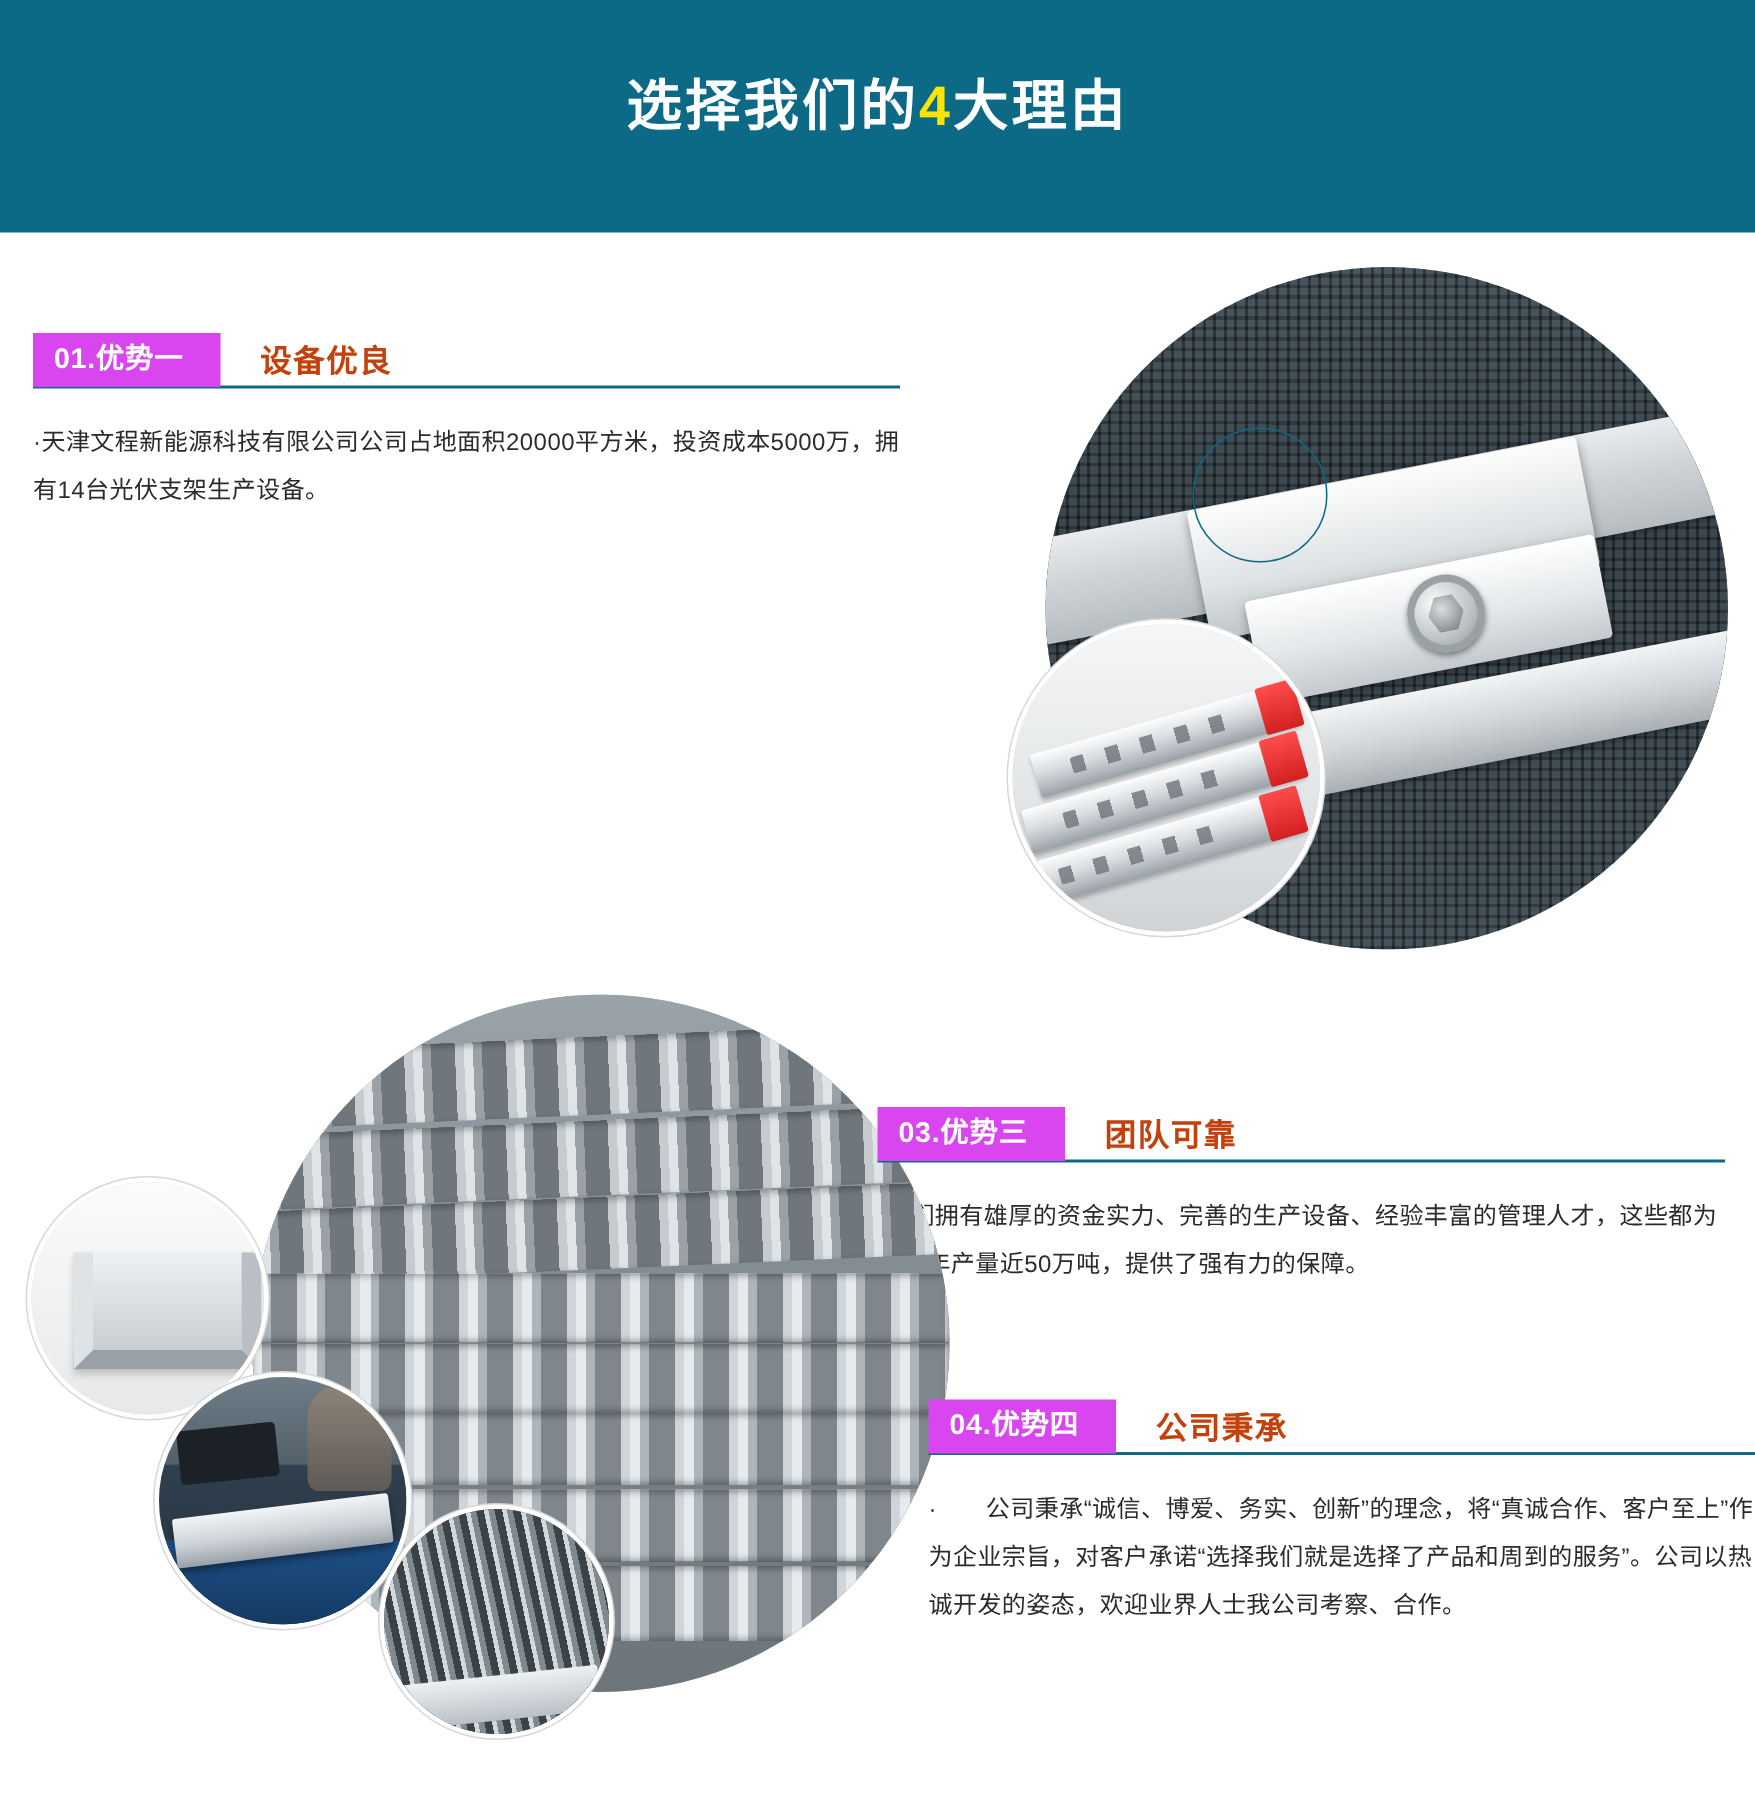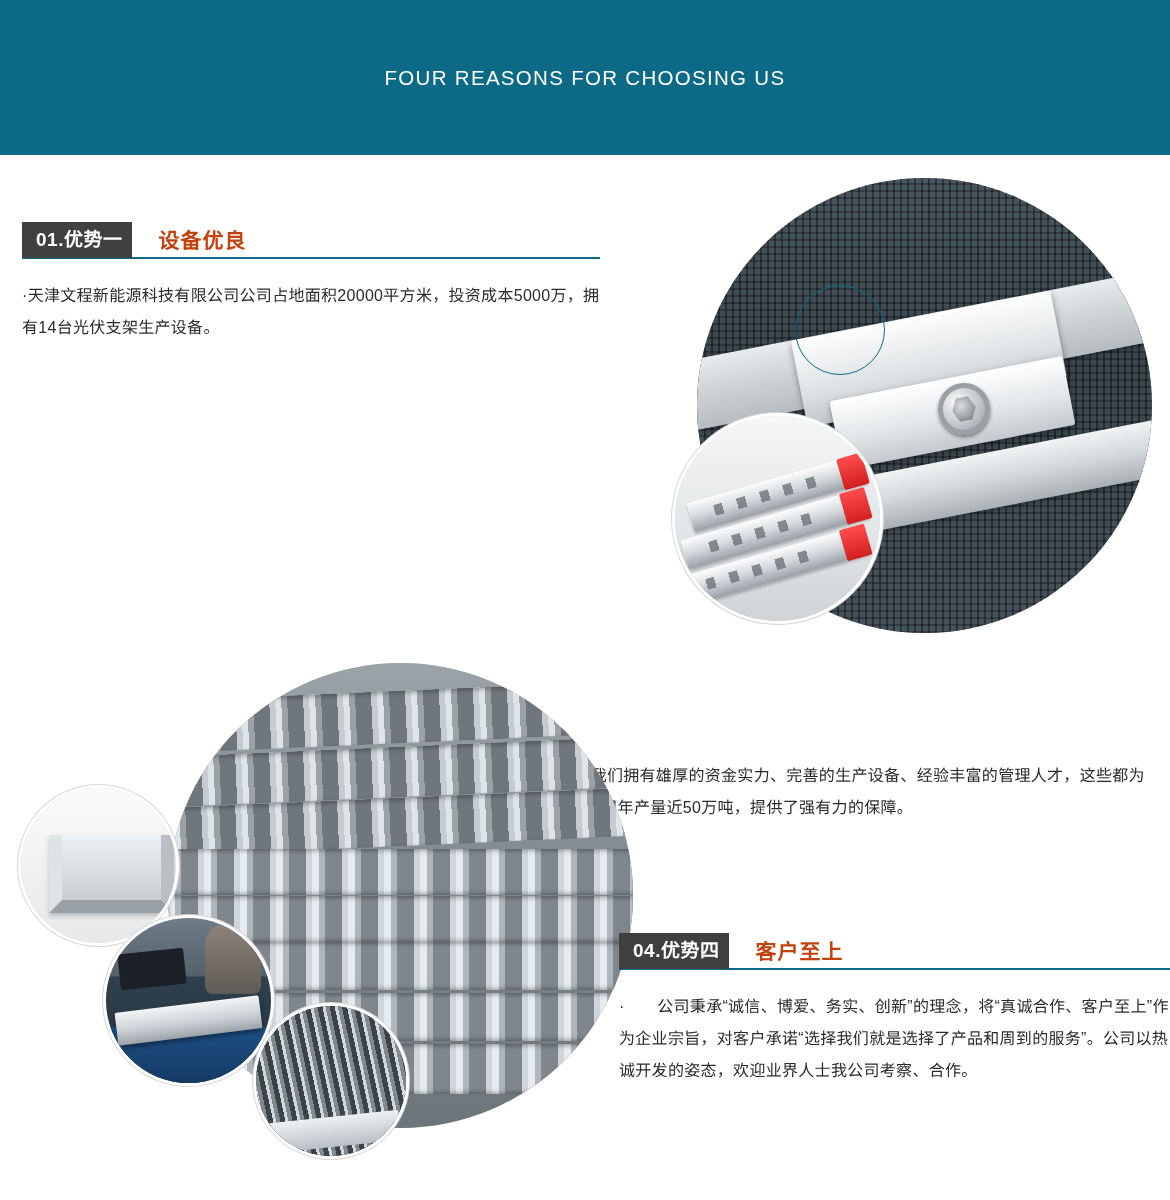--- a/index.html
+++ b/index.html
@@ -50,26 +50,26 @@
   
   .block {
     position: absolute;
   }
   .block-head {
     display: flex;
     align-items: flex-end;
     position: relative;
   }
   .tag {
-    background: #404040;
+    background: #d946ef;
     color: #ffffff;
     font-size: 19px;
     font-weight: bold;
     letter-spacing: 0.5px;
-    padding: 8px 10px 9px 14px;
+    padding: 8px 25px 9px 14px;
     line-height: 1;
     white-space: nowrap;
     z-index: 2;
   }
   .head-title {
     font-size: 21px;
     font-weight: bold;
     color: #c2410c;
     letter-spacing: 1px;
     margin-left: 26px;
@@ -353,44 +353,51 @@
     width: 92%; height: 20%;
     background: linear-gradient(180deg,#eef1f3,#b9c0c5);
     transform: rotate(-6deg);
     border-radius: 2px;
   }
 </style>
 </head>
 <body>
 
 <div class="header">
-  <div class="header-sub">FOUR REASONS FOR CHOOSING US</div>
+  <div class="header-title">
+    <span>选择我们的</span><span class="hl">4</span><span>大理由</span>
+  </div>
 </div>
 
 <div class="block" id="block1">
   <div class="block-head">
     <div class="head-rule"></div>
     <div class="tag">01.优势一</div>
     <div class="head-title">设备优良</div>
   </div>
   <div class="body-text">·天津文程新能源科技有限公司公司占地面积20000平方米，投资成本5000万，拥有14台光伏支架生产设备。</div>
 </div>
 
 <div class="block" id="block2">
 </div>
 
 <div class="block" id="block3">
+  <div class="block-head">
+    <div class="head-rule"></div>
+    <div class="tag">03.优势三</div>
+    <div class="head-title">团队可靠</div>
+  </div>
   <div class="body-text">·我们拥有雄厚的资金实力、完善的生产设备、经验丰富的管理人才，这些都为公司年产量近50万吨，提供了强有力的保障。</div>
 </div>
 
 <div class="block" id="block4">
   <div class="block-head">
     <div class="head-rule"></div>
     <div class="tag">04.优势四</div>
-    <div class="head-title">客户至上</div>
+    <div class="head-title">公司秉承</div>
   </div>
   <div class="body-text">·　　公司秉承“诚信、博爱、务实、创新”的理念，将“真诚合作、客户至上”作为企业宗旨，对客户承诺“选择我们就是选择了产品和周到的服务”。公司以热诚开发的姿态，欢迎业界人士我公司考察、合作。</div>
 </div>
 
 <div class="photo" id="photo-bracket">
   <div class="bk-bg"></div>
   <div class="bk-mesh"></div>
   <div class="bk-frameA"></div>
   <div class="bk-frameB"></div>
   <div class="bk-clamp"></div>

